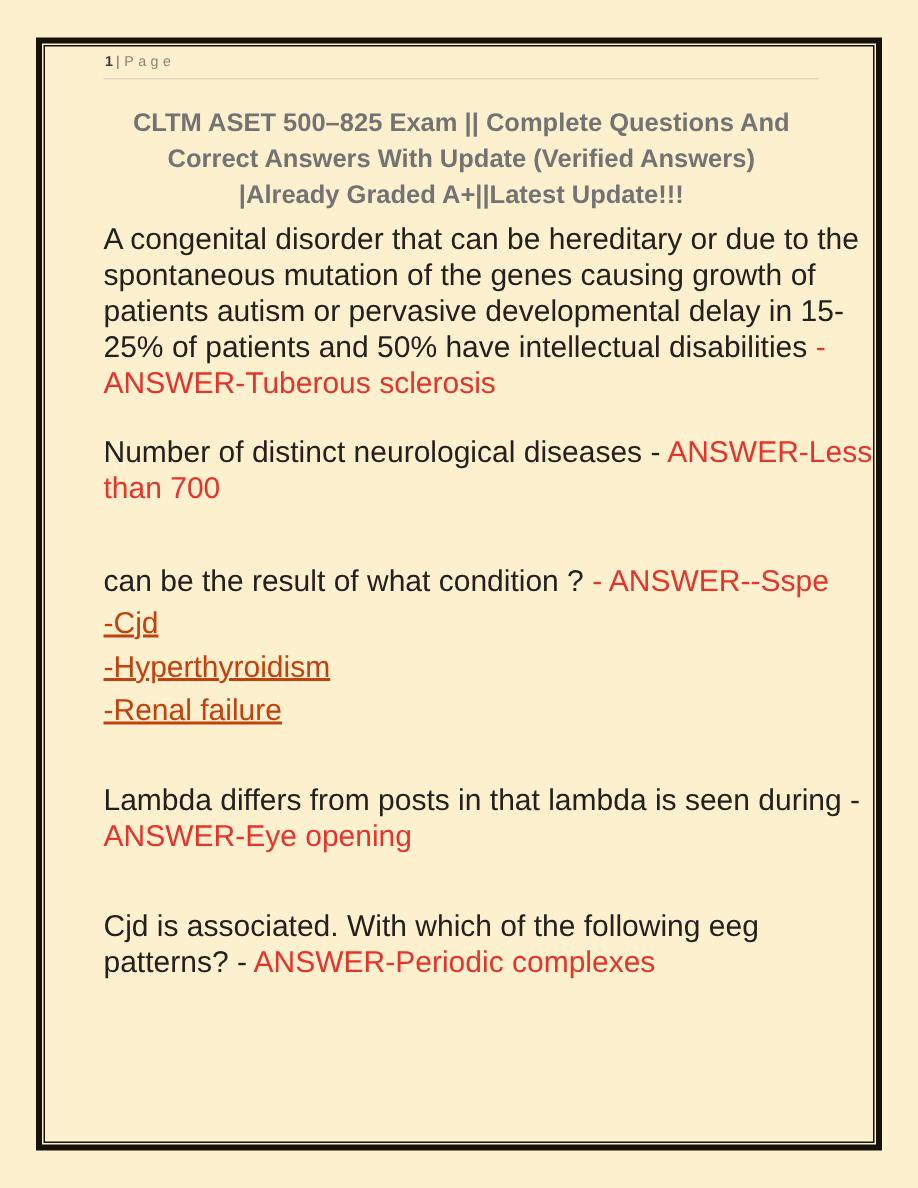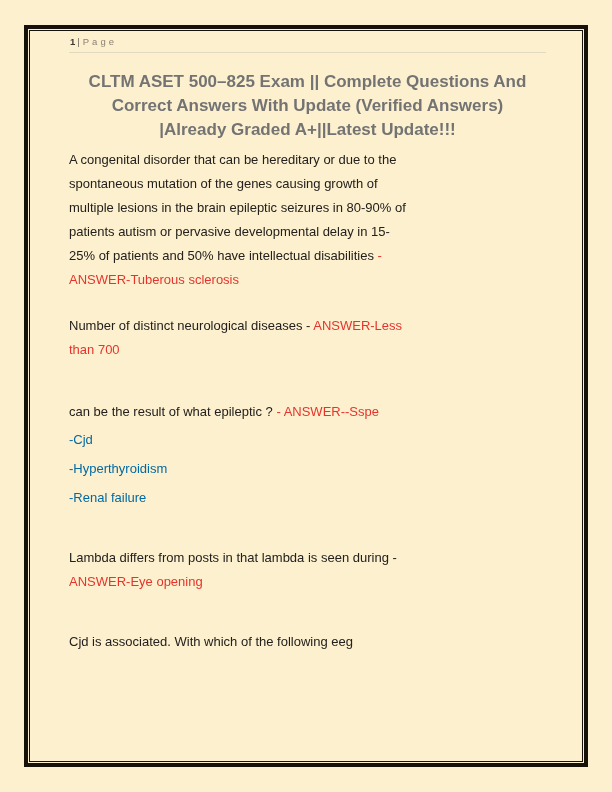--- a/index.html
+++ b/index.html
@@ -39,28 +39,28 @@
   
   .doc-title {
     margin-top: 17px;
     text-align: center;
     color: #737373;
     font-weight: bold;
     font-size: 17px; line-height: 25px;
   }
 
   
-  .body-text { margin-top: 6px; font-size: 13px; }
+  .body-text { margin-top: 6px; font-size: 20px; }
   .line { line-height: 24px; white-space: pre; }
   .line span { white-space: pre; }
   .t-red { color: #e6342b; }
   .qa-q1 { margin-bottom: 22px; }
   .qa-q2 { margin-bottom: 38px; }
   .qa-q3 { margin-bottom: 4px; }
-  .opt { line-height: 24px; margin-bottom: 5px; color: #0369a1; white-space: pre; }
+  .opt { line-height: 24px; margin-bottom: 5px; color: #c2410c; white-space: pre; text-decoration: underline; }
   .opt-last { margin-bottom: 36px; }
   .qa-q4 { margin-bottom: 36px; }
 </style>
 </head>
 <body>
 
 <div class="canvas">
   <div class="frame">
     <div class="frame-inner">
       <div class="content">
@@ -73,44 +73,44 @@
           <div class="line">CLTM ASET 500–825 Exam || Complete Questions And</div>
           <div class="line">Correct Answers With Update (Verified Answers)</div>
           <div class="line">|Already Graded A+||Latest Update!!!</div>
         </div>
 
         <div class="body-text">
 
           <div class="qa-q1">
             <div class="line"><span>A congenital disorder that can be hereditary or due to the</span></div>
             <div class="line"><span>spontaneous mutation of the genes causing growth of</span></div>
-            <div class="line"><span>multiple lesions in the brain epileptic seizures in 80-90% of</span></div>
             <div class="line"><span>patients autism or pervasive developmental delay in 15-</span></div>
             <div class="line"><span>25% of patients and 50% have intellectual disabilities</span><span class="t-red"> -</span></div>
             <div class="line t-red"><span>ANSWER-Tuberous sclerosis</span></div>
           </div>
 
           <div class="qa-q2">
             <div class="line"><span>Number of distinct neurological diseases - </span><span class="t-red">ANSWER-Less</span></div>
             <div class="line t-red"><span>than 700</span></div>
           </div>
 
           <div class="qa-q3">
-            <div class="line"><span>can be the result of what epileptic ? </span><span class="t-red">- ANSWER--Sspe</span></div>
+            <div class="line"><span>can be the result of what condition ? </span><span class="t-red">- ANSWER--Sspe</span></div>
           </div>
           <div class="opt">-Cjd</div>
           <div class="opt">-Hyperthyroidism</div>
           <div class="opt opt-last">-Renal failure</div>
 
           <div class="qa-q4">
             <div class="line"><span>Lambda differs from posts in that lambda is seen during -</span></div>
             <div class="line t-red"><span>ANSWER-Eye opening</span></div>
           </div>
 
           <div class="qa-q5">
             <div class="line"><span>Cjd is associated. With which of the following eeg</span></div>
+            <div class="line"><span>patterns? - </span><span class="t-red">ANSWER-Periodic complexes</span></div>
           </div>
 
         </div>
       </div>
     </div>
   </div>
 </div>
 
 </body></html>

